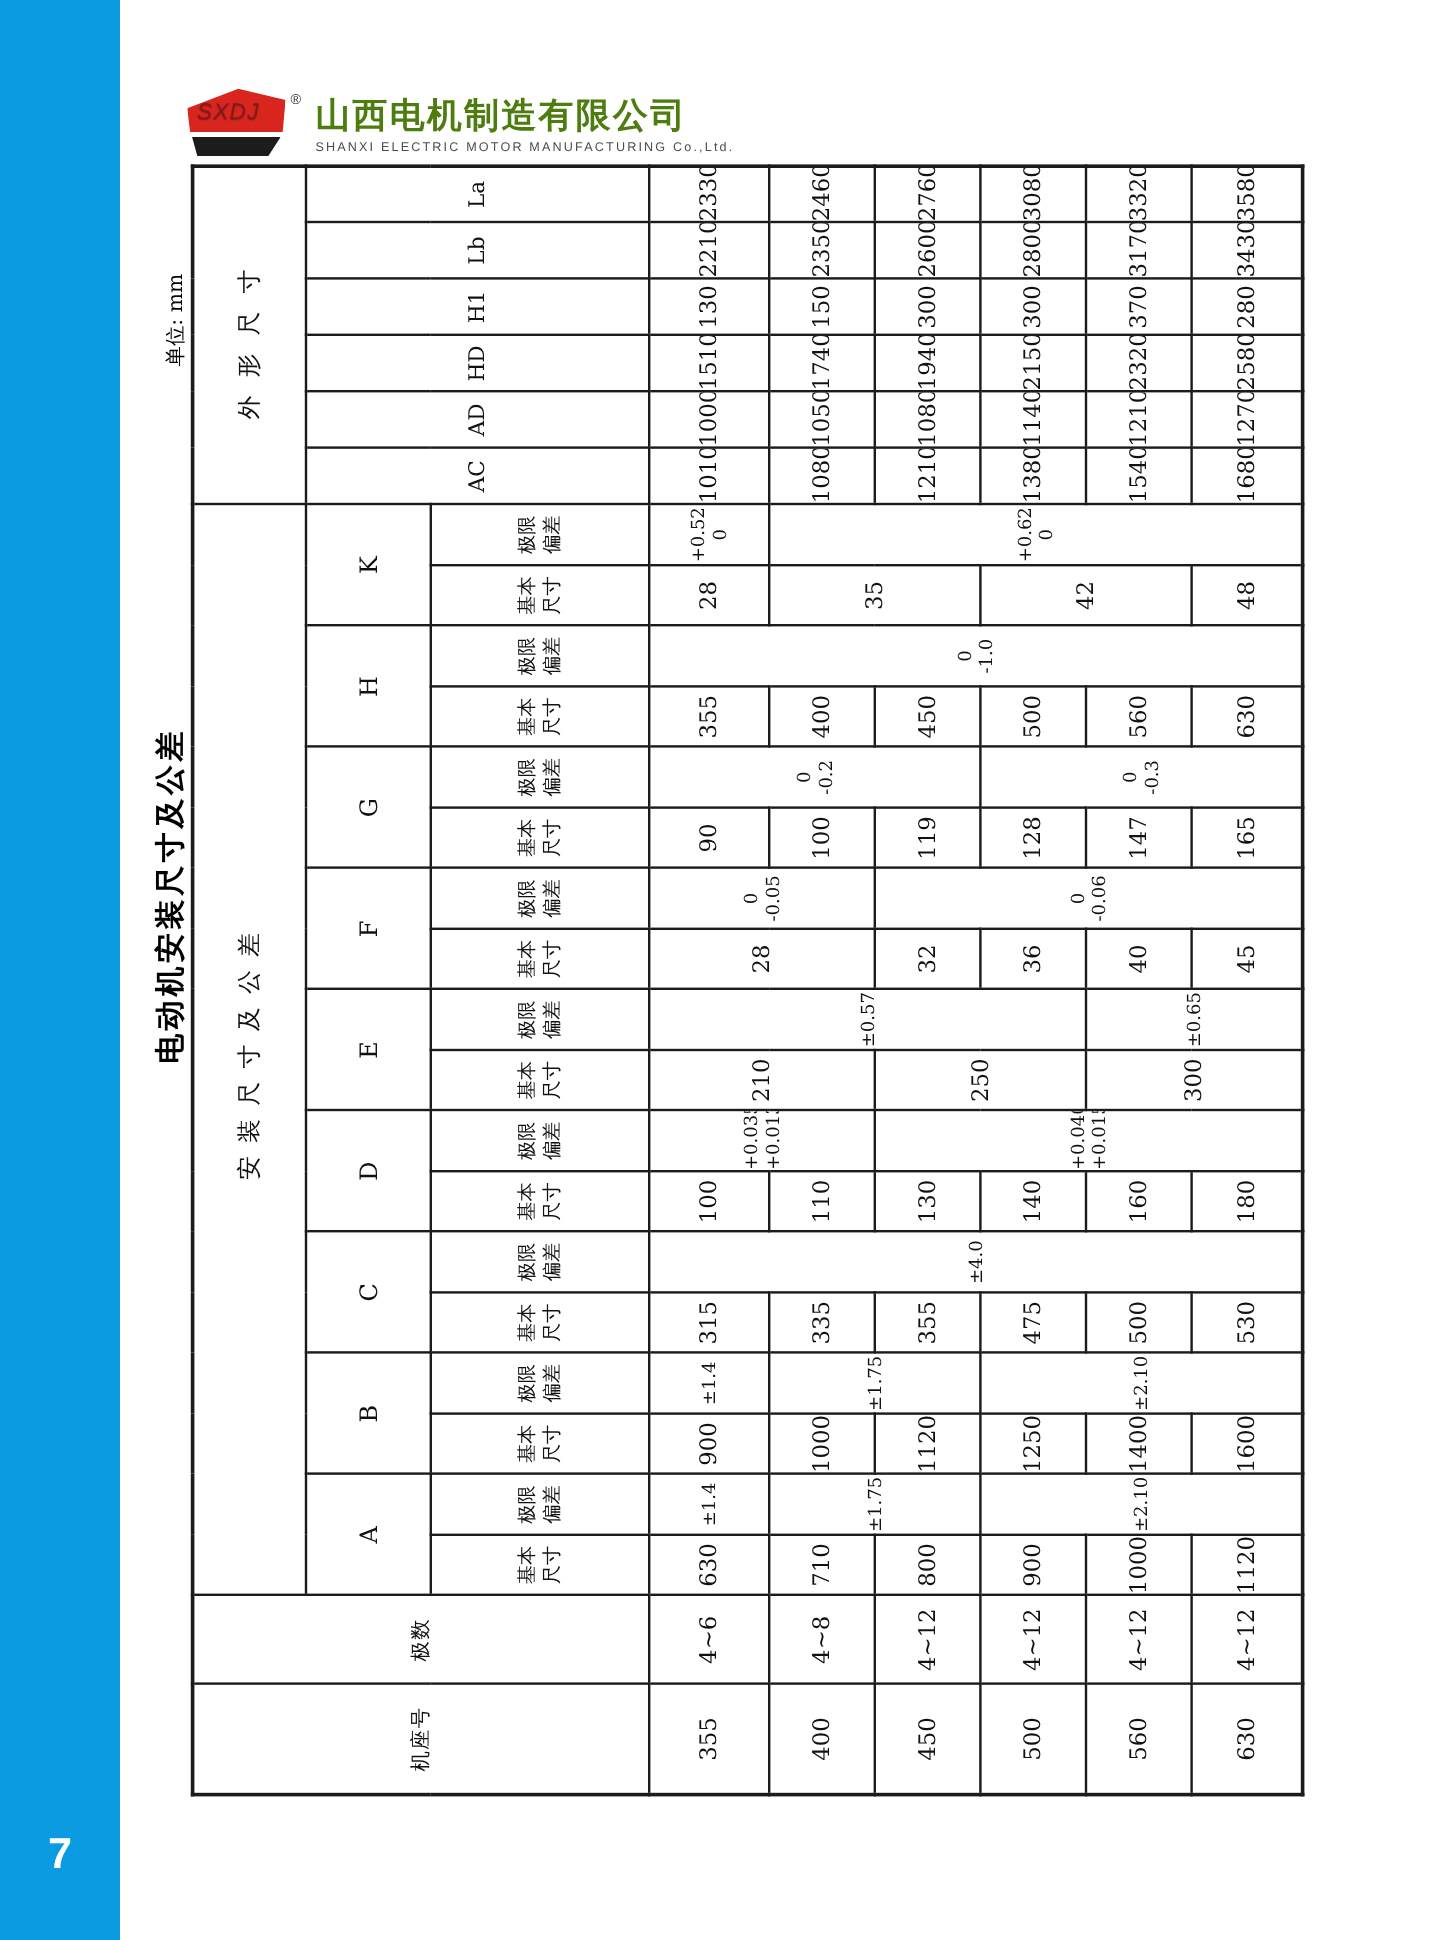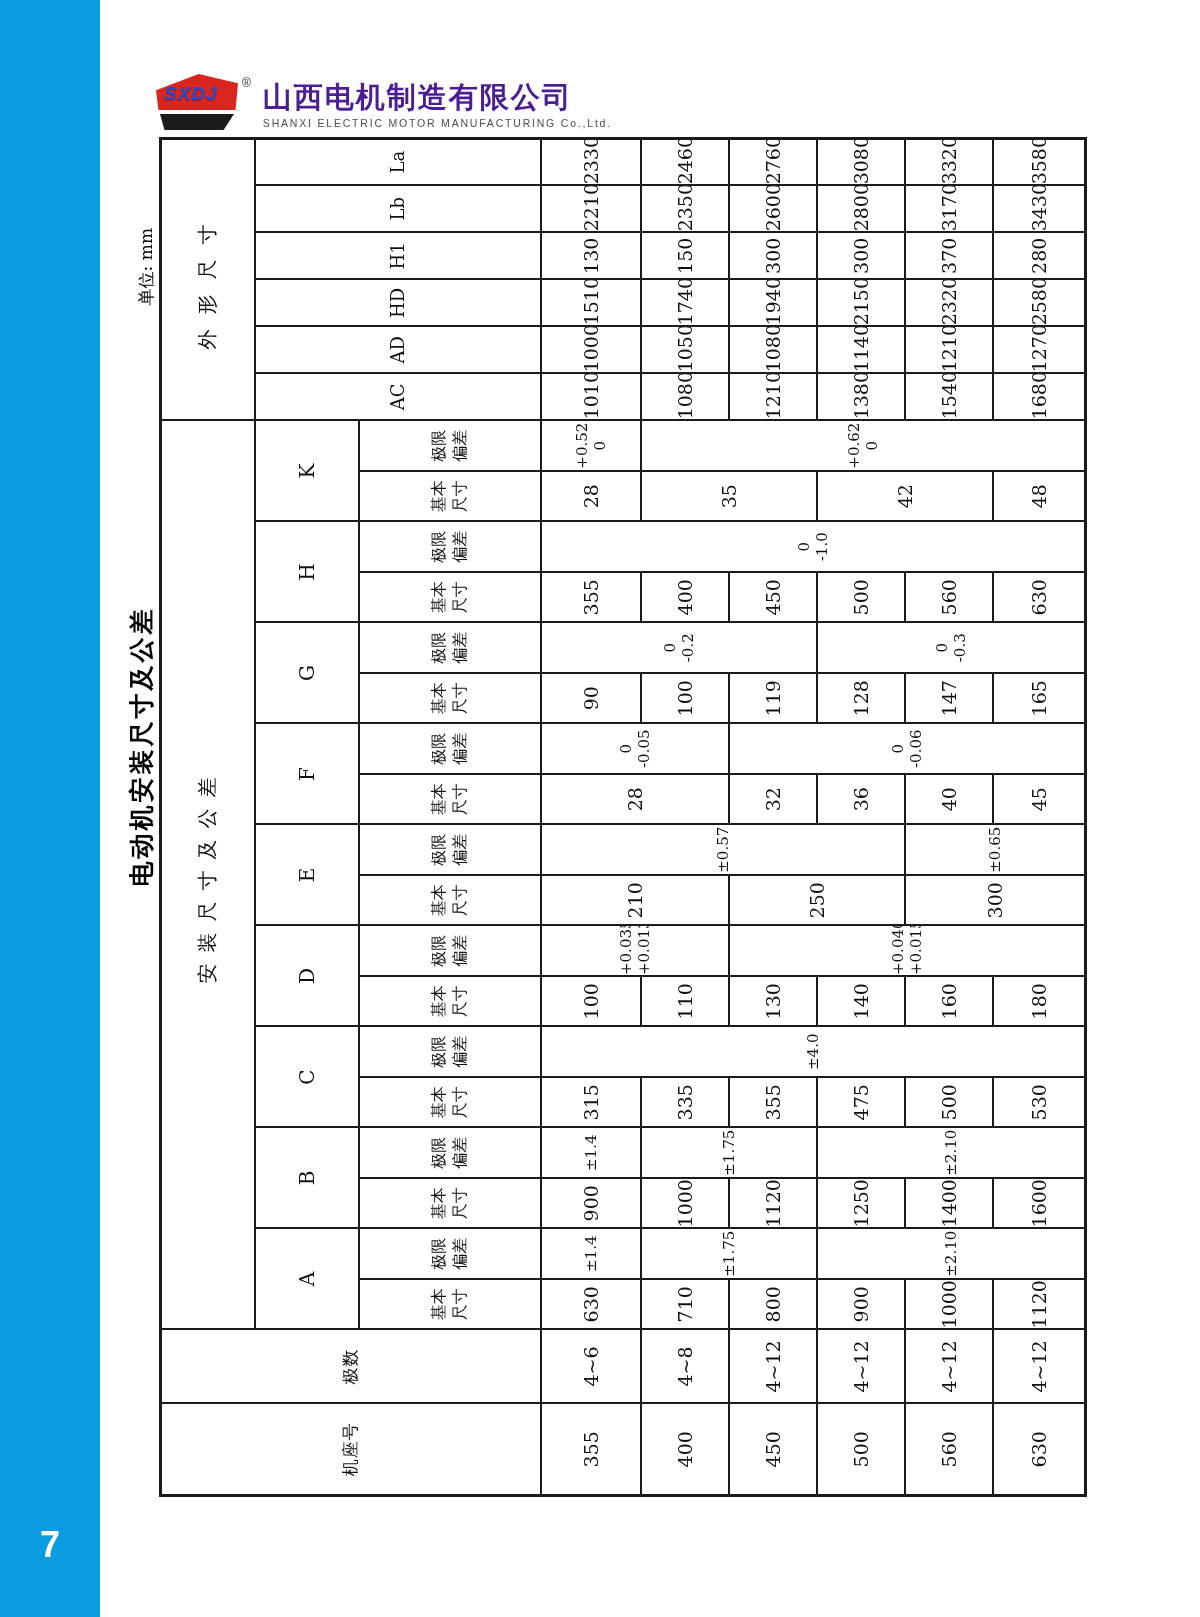--- a/index.html
+++ b/index.html
@@ -12,25 +12,25 @@
   .pagenum { position:absolute; left:0; width:100px; top:1524px; text-align:center;
              color:#fff; font-size:36px; font-weight:bold; font-family:"Liberation Sans",sans-serif; }
 
   
   .brand { position:absolute; left:156px; top:74px; height:62px; display:flex; align-items:flex-start; }
   .emblem { position:relative; width:82px; height:58px; flex:0 0 auto; }
   .emblem-top { position:absolute; left:0; top:0; width:82px; height:36px; background:#d8251d;
                 clip-path:polygon(0 45%, 52% 0, 100% 26%, 97% 100%, 3% 100%); }
   .emblem-bottom { position:absolute; left:4px; top:40px; width:74px; height:16px; background:#1c1c1c;
                 clip-path:polygon(0 0, 100% 0, 86% 100%, 6% 100%); }
-  .emblem-text { position:absolute; left:8px; top:9px; width:70px; color:#1d4ed8; font-weight:bold;
+  .emblem-text { position:absolute; left:8px; top:9px; width:70px; color:#7f1d1d; font-weight:normal;
                 font-style:italic; font-size:19px; letter-spacing:1px; text-shadow:0 1px 1px rgba(0,0,0,.35); }
   .reg { font-size:12px; color:#333; margin:2px 4px 0 4px; }
   .brand-names { margin-left:8px; padding-top:8px; }
-  .brand-cn { font-size:29px; font-weight:bold; color:#4c1d95; letter-spacing:2px; line-height:1.05; }
+  .brand-cn { font-size:29px; font-weight:bold; color:#4d7c0f; letter-spacing:2px; line-height:1.05; }
   .brand-en { font-size:10.5px; color:#4d4d4d; letter-spacing:1.8px; margin-top:5px; }
 
   
   .rot { position:absolute; left:-66px; top:331px; width:1357px; height:975px;
          transform:rotate(-90deg); font-family:"DejaVu Serif", serif; color:#111; }
   .topline { position:relative; height:34px; }
   .doc-title { position:absolute; left:0; right:0; bottom:1px; text-align:center;
                transform:translateX(72px); font-size:25px; font-weight:bold; letter-spacing:3px; color:#000; }
   .unit { position:absolute; right:88px; bottom:1px; font-size:17px; color:#000; }
 

